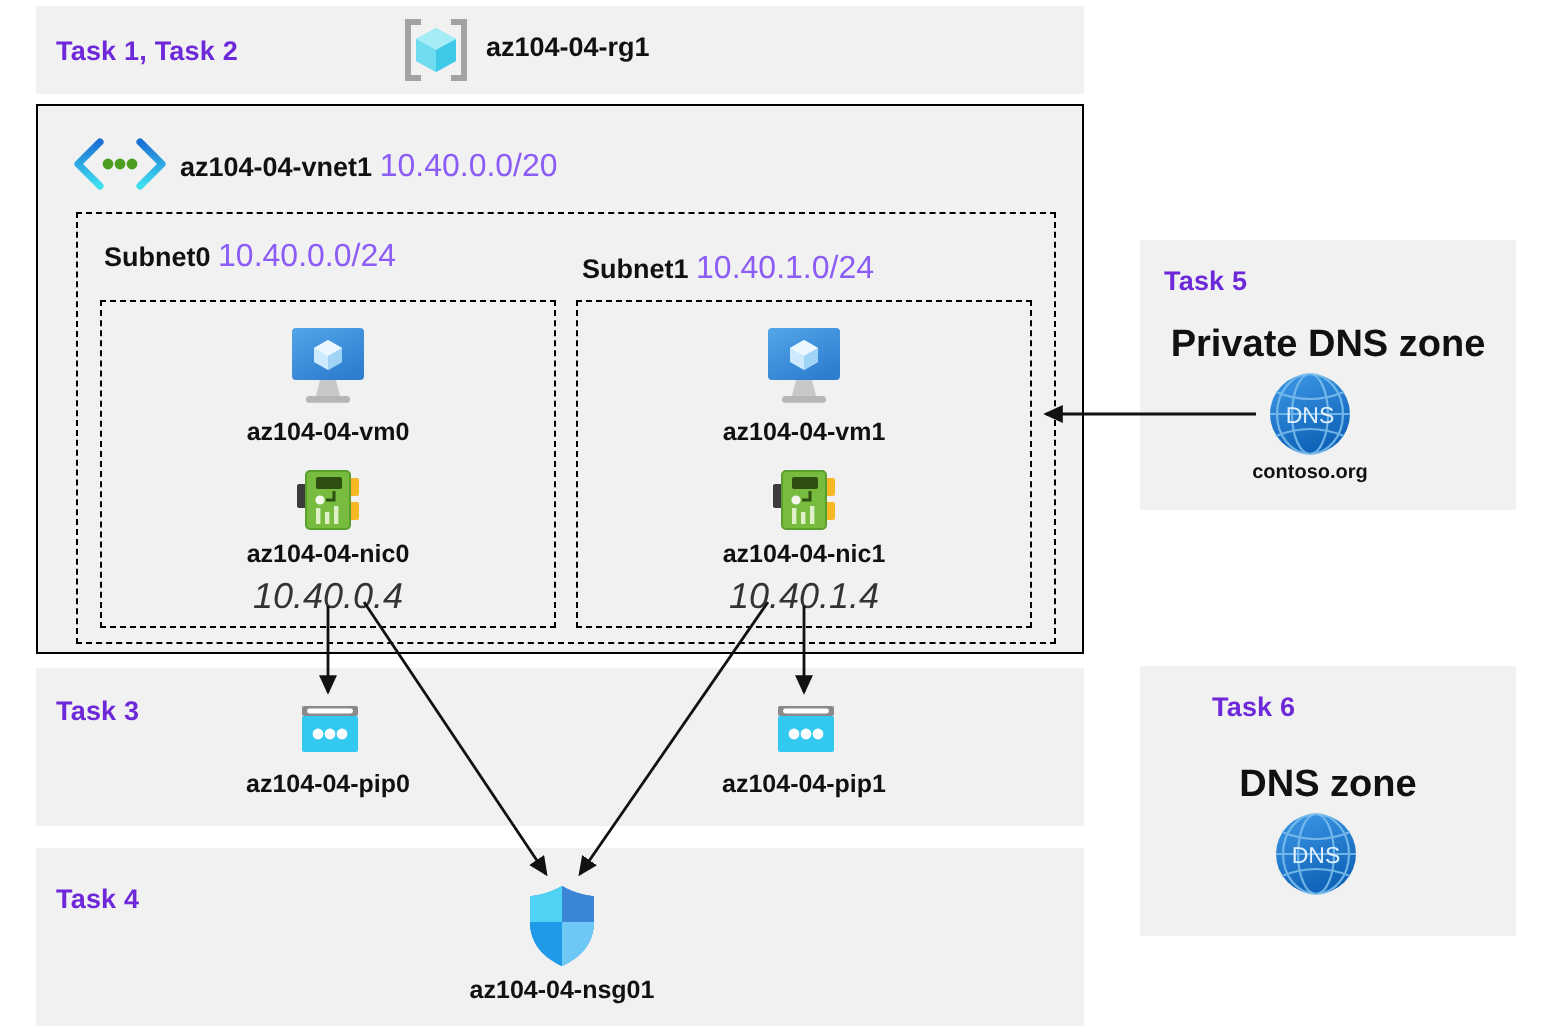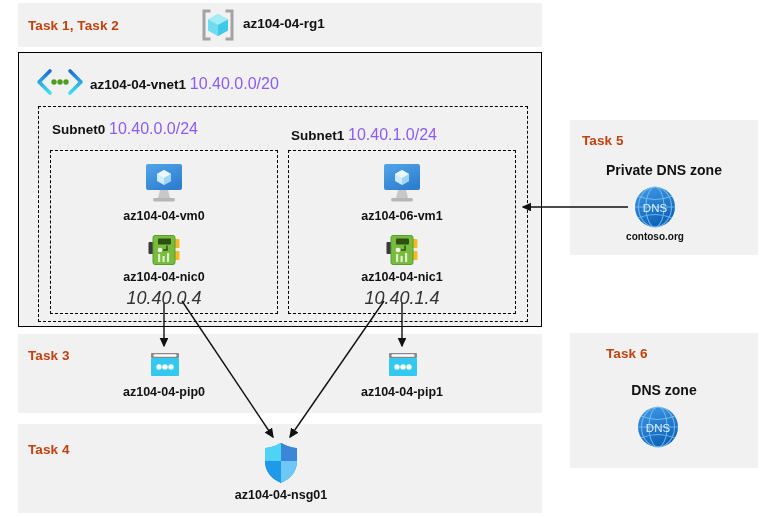--- a/index.html
+++ b/index.html
@@ -31,21 +31,21 @@
   .subnet-box {
     position: absolute;
     box-sizing: border-box;
     border: 1.6px dashed #000000;
     background: transparent;
   }
 
   
   .task-label {
     position: absolute;
-    color: #c2410c;
+    color: #6d28d9;
     font-weight: bold;
     font-size: 13.5px;
     letter-spacing: .1px;
     white-space: nowrap;
   }
 
   
   .res-title {
     position: absolute;
     white-space: nowrap;
@@ -73,21 +73,21 @@
     font-size: 18px;
     font-weight: normal;
     color: #333333;
     white-space: nowrap;
     transform: translateX(-50%);
     font-style: italic;
   }
   .zone-title {
     position: absolute;
     text-align: center;
-    font-size: 14px;
+    font-size: 19px;
     font-weight: bold;
     color: #111111;
     white-space: nowrap;
     transform: translateX(-50%);
   }
 
   
   .icon {
     position: absolute;
     line-height: 0;
@@ -216,21 +216,21 @@
         </linearGradient>
       </defs>
       <rect x="7" y="3" width="36" height="26" rx="2" fill="url(#vmscreen1)"></rect>
       <polygon points="25,9 32,13 32,20 25,24 18,20 18,13" fill="#cdeaff"></polygon>
       <polygon points="25,9 32,13 25,17 18,13" fill="#eaf7ff"></polygon>
       <polygon points="25,17 32,13 32,20 25,24" fill="#9fd4f7"></polygon>
       <path d="M21 29 L29 29 L31 37 L19 37 Z" fill="#c8c8c8"></path>
       <rect x="14" y="37" width="22" height="3.4" rx="1.7" fill="#b6b6b6"></rect>
     </svg>
   </div>
-  <div class="node-label" style="left:402px; top:209px;">az104-06-vm1</div>
+  <div class="node-label" style="left:402px; top:209px;">az104-04-vm1</div>
 
   <div class="icon" style="left:384px; top:232px;">
     <svg width="36" height="36" viewBox="0 0 36 36">
       <rect x="2.5" y="10" width="5" height="12" rx="1" fill="#3b3b3b"></rect>
       <rect x="28.5" y="7" width="5" height="9" rx="1" fill="#f7b923"></rect>
       <rect x="28.5" y="19" width="5" height="9" rx="1" fill="#f7b923"></rect>
       <rect x="7" y="3.5" width="22" height="29" rx="2" fill="#77bc3f"></rect>
       <rect x="7" y="3.5" width="22" height="29" rx="2" fill="none" stroke="#5a9e2c" stroke-width="1"></rect>
       <rect x="12" y="6.5" width="13" height="6" rx="1" fill="#2f4f12"></rect>
       <circle cx="14" cy="18" r="2.3" fill="#f2f7ea"></circle>

